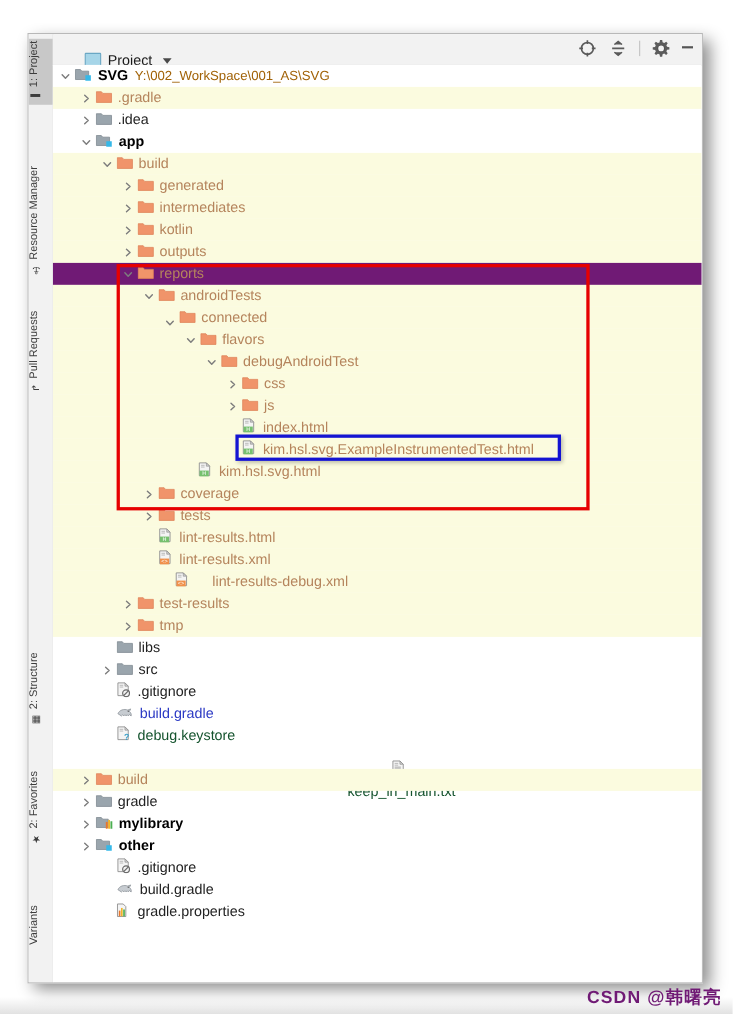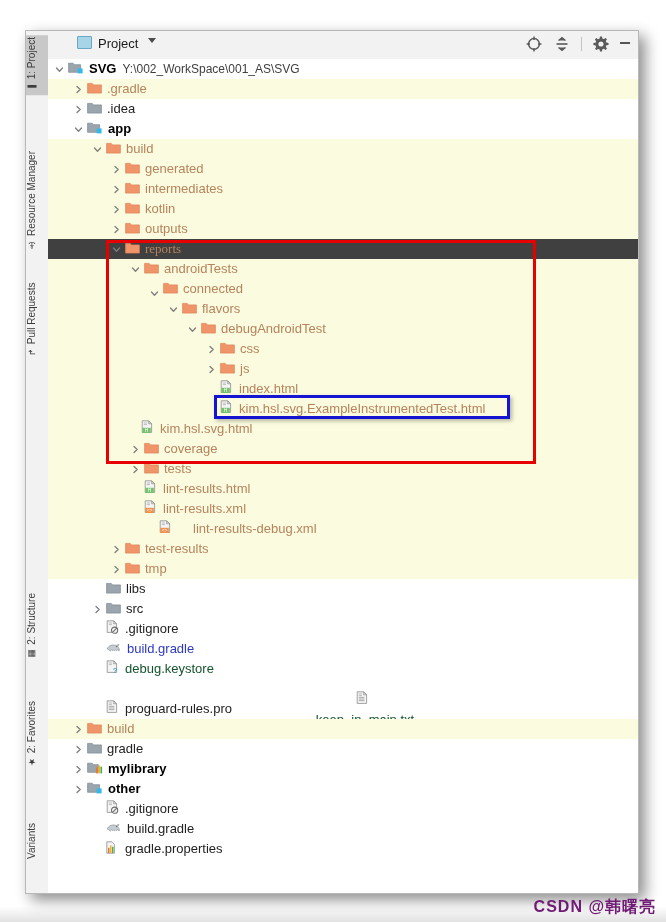--- a/index.html
+++ b/index.html
@@ -35,21 +35,21 @@
     box-sizing:border-box;
   }
   .vtab.selected{background:#c8c8c8;}
   .vtab .vicon{font-size:9px;}
   
   #panel-header{
     position:absolute;left:22px;top:0;right:0;height:28px;
     background:#f2f2f2;border-bottom:1px solid #cfcfcf;
   }
   #project-title-wrap{
-    position:absolute;left:12px;top:5px;display:flex;align-items:flex-start;gap:6px;padding-left:17px;
+    position:absolute;left:12px;top:16px;display:flex;align-items:center;gap:6px;padding-left:17px;
   }
   #project-folder-icon{
     width:13px;height:11px;background:#a6d5e8;border:1px solid #6aa7c4;border-radius:1px;
     display:inline-block;
   }
   #project-title{font-size:13px;color:#1a1a1a;}
   #project-dropdown-caret{
     width:0;height:0;border-left:4px solid transparent;border-right:4px solid transparent;
     border-top:5px solid #4a4a4a;margin-left:4px;margin-top:2px;
   }
@@ -62,30 +62,30 @@
     position:absolute;left:22px;top:28px;right:0;bottom:0;
     background:#ffffff;
     overflow:hidden;
     font-size:13px;
   }
   .row{
     position:relative;height:20px;line-height:20px;white-space:nowrap;
     display:flex;align-items:center;
   }
   .row.band-yellow{background:#fbfbdf;}
-  .row.band-selected{background:#404040;font-family:Liberation Serif, serif;}
+  .row.band-selected{background:#701a75;}
   .arrow{
     width:11px;height:11px;flex:0 0 11px;margin-right:3px;position:relative;
   }
   .arrow.none{visibility:hidden;}
   .arrow svg{display:block;}
   .ficon{flex:0 0 auto;margin-right:5px;display:inline-block;position:relative;top:1px;}
   .label{color:#000;}
   .label.folder-orange{color:#b5845c;}
-  .path{color:#404040;font-size:12px;margin-left:6px;}
+  .path{color:#a16207;font-size:12px;margin-left:6px;}
   .bold{font-weight:bold;color:#000;}
   .blue{color:#2b39c4;}
   .green{color:#14532d;}
   .dark{color:#222;}
   
   #red-box{
     position:absolute;left:80px;top:209px;width:430px;height:224px;
     border:3px solid #e60000;box-sizing:border-box;pointer-events:none;z-index:30;
   }
   #blue-box{
@@ -351,21 +351,21 @@
         <span class="ficon"><svg width="14" height="14" viewBox="0 0 14 14">
             <path d="M1.2 0.8h6.4l3.0 3.0v8.6H1.2z" fill="#f4f4f4" stroke="#8d8d8d" stroke-width="0.8"></path>
             <path d="M7.6 0.8l3.0 3.0h-3.0z" fill="#cfcfcf" stroke="#8d8d8d" stroke-width="0.6"></path>
             <line x1="2.8" y1="3.0" x2="6.0" y2="3.0" stroke="#a8a8a8" stroke-width="0.7"></line>
             <line x1="2.8" y1="4.6" x2="6.0" y2="4.6" stroke="#a8a8a8" stroke-width="0.7"></line>
             <rect x="1.4" y="7.8" width="8.4" height="5.2" fill="#76c06e"></rect>
             <text x="5.6" y="12.2" font-size="5" font-family="Liberation Sans, sans-serif" fill="#ffffff" text-anchor="middle">H</text>
           </svg></span>
         <span class="label folder-orange">kim.hsl.svg.ExampleInstrumentedTest.html</span>
       </div>
-      <div class="row band-yellow" style="padding-left: 79px;">
+      <div class="row band-yellow" style="padding-left: 118px;">
         <span class="arrow none"></span>
         <span class="ficon"><svg width="14" height="14" viewBox="0 0 14 14">
             <path d="M1.2 0.8h6.4l3.0 3.0v8.6H1.2z" fill="#f4f4f4" stroke="#8d8d8d" stroke-width="0.8"></path>
             <path d="M7.6 0.8l3.0 3.0h-3.0z" fill="#cfcfcf" stroke="#8d8d8d" stroke-width="0.6"></path>
             <line x1="2.8" y1="3.0" x2="6.0" y2="3.0" stroke="#a8a8a8" stroke-width="0.7"></line>
             <line x1="2.8" y1="4.6" x2="6.0" y2="4.6" stroke="#a8a8a8" stroke-width="0.7"></line>
             <rect x="1.4" y="7.8" width="8.4" height="5.2" fill="#76c06e"></rect>
             <text x="5.6" y="12.2" font-size="5" font-family="Liberation Sans, sans-serif" fill="#ffffff" text-anchor="middle">H</text>
           </svg></span>
         <span class="label folder-orange">kim.hsl.svg.html</span>
@@ -504,33 +504,20 @@
         <span class="ficon"><svg width="14" height="14" viewBox="0 0 14 14">
             <path d="M1.2 0.8h6.4l3.0 3.0v8.6H1.2z" fill="#f4f4f4" stroke="#8d8d8d" stroke-width="0.8"></path>
             <path d="M7.6 0.8l3.0 3.0h-3.0z" fill="#cfcfcf" stroke="#8d8d8d" stroke-width="0.6"></path>
             <line x1="2.8" y1="3.0" x2="6.0" y2="3.0" stroke="#a8a8a8" stroke-width="0.7"></line>
             <line x1="2.8" y1="4.6" x2="6.0" y2="4.6" stroke="#a8a8a8" stroke-width="0.7"></line>
             <line x1="2.8" y1="6.4" x2="8.4" y2="6.4" stroke="#8f8f8f" stroke-width="0.7"></line>
             <line x1="2.8" y1="8.0" x2="8.4" y2="8.0" stroke="#8f8f8f" stroke-width="0.7"></line>
             <line x1="2.8" y1="9.6" x2="8.4" y2="9.6" stroke="#8f8f8f" stroke-width="0.7"></line>
           </svg></span>
         <span class="label green">keep_in_main.txt</span>
-      </div>
-      <div class="row" style="padding-left: 44px;">
-        <span class="arrow none"></span>
-        <span class="ficon"><svg width="14" height="14" viewBox="0 0 14 14">
-            <path d="M1.2 0.8h6.4l3.0 3.0v8.6H1.2z" fill="#f4f4f4" stroke="#8d8d8d" stroke-width="0.8"></path>
-            <path d="M7.6 0.8l3.0 3.0h-3.0z" fill="#cfcfcf" stroke="#8d8d8d" stroke-width="0.6"></path>
-            <line x1="2.8" y1="3.0" x2="6.0" y2="3.0" stroke="#a8a8a8" stroke-width="0.7"></line>
-            <line x1="2.8" y1="4.6" x2="6.0" y2="4.6" stroke="#a8a8a8" stroke-width="0.7"></line>
-            <line x1="2.8" y1="6.4" x2="8.4" y2="6.4" stroke="#8f8f8f" stroke-width="0.7"></line>
-            <line x1="2.8" y1="8.0" x2="8.4" y2="8.0" stroke="#8f8f8f" stroke-width="0.7"></line>
-            <line x1="2.8" y1="9.6" x2="8.4" y2="9.6" stroke="#8f8f8f" stroke-width="0.7"></line>
-          </svg></span>
-        <span class="label dark">proguard-rules.pro</span>
       </div>
       <div class="row band-yellow" style="padding-left: 25px;">
         <span class="arrow">
           <svg width="11" height="11" viewBox="0 0 11 11">
             <polyline points="4,2.5 7.2,5.5 4,8.5" fill="none" stroke="#7d7d7d" stroke-width="1.3" stroke-linecap="round" stroke-linejoin="round"></polyline>
           </svg>
         </span>
         <span class="ficon"><svg width="15" height="13" viewBox="0 0 15 13">
             <path d="M0.6 2.4h4.6l1.3 1.5h7.9v8.2H0.6z" fill="#f0946a" stroke="#df8258" stroke-width="0.7"></path>
           </svg></span>

